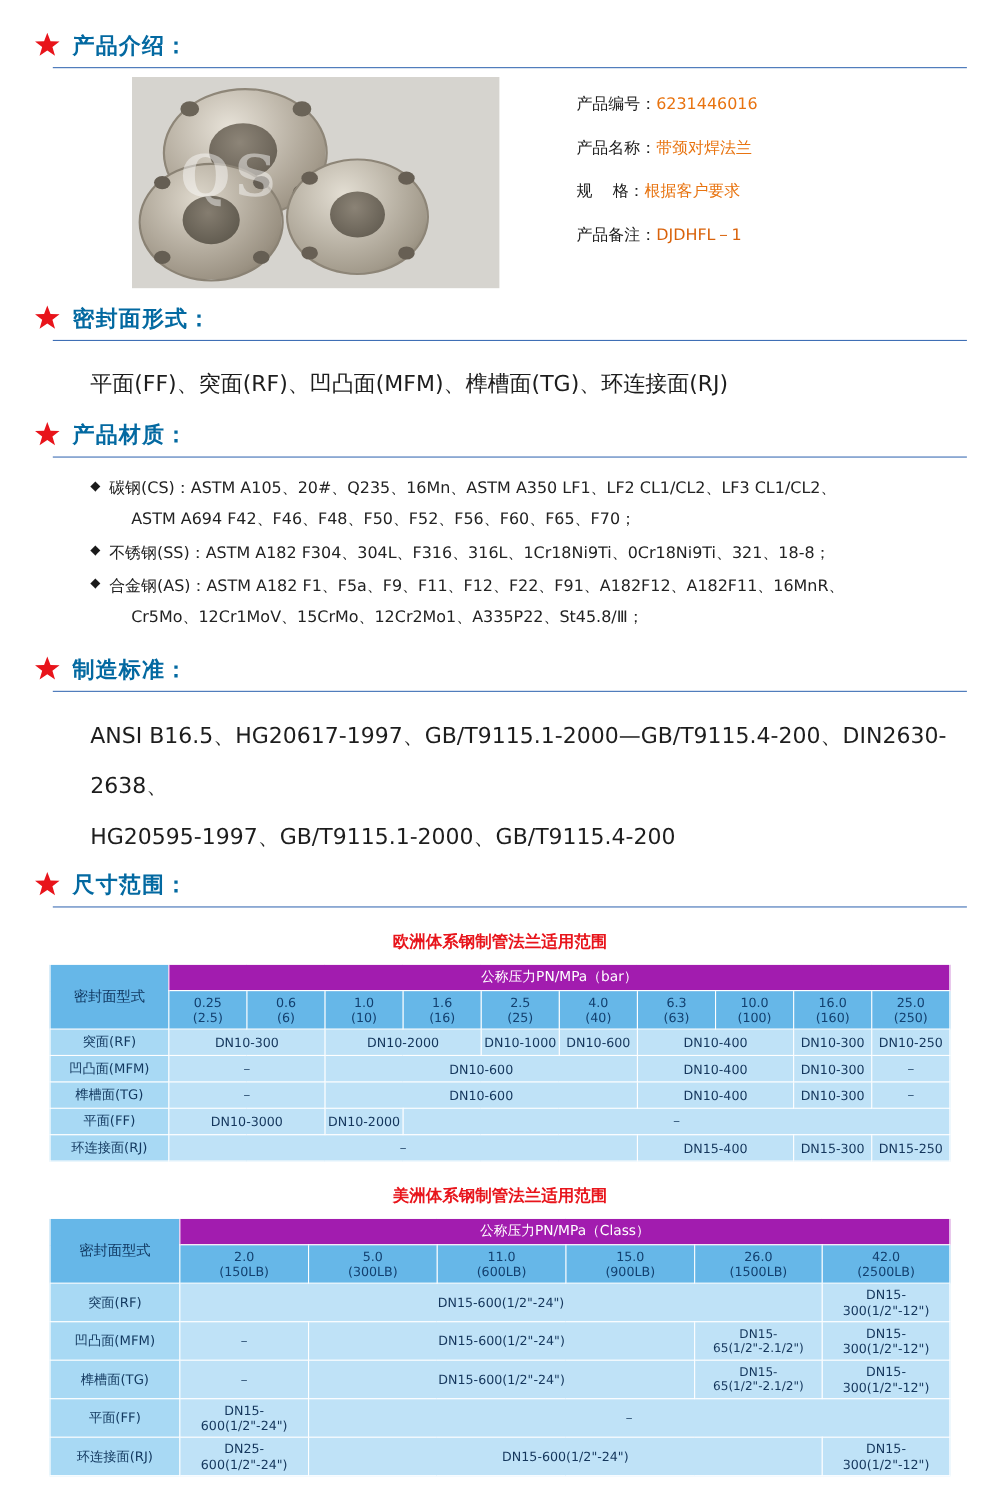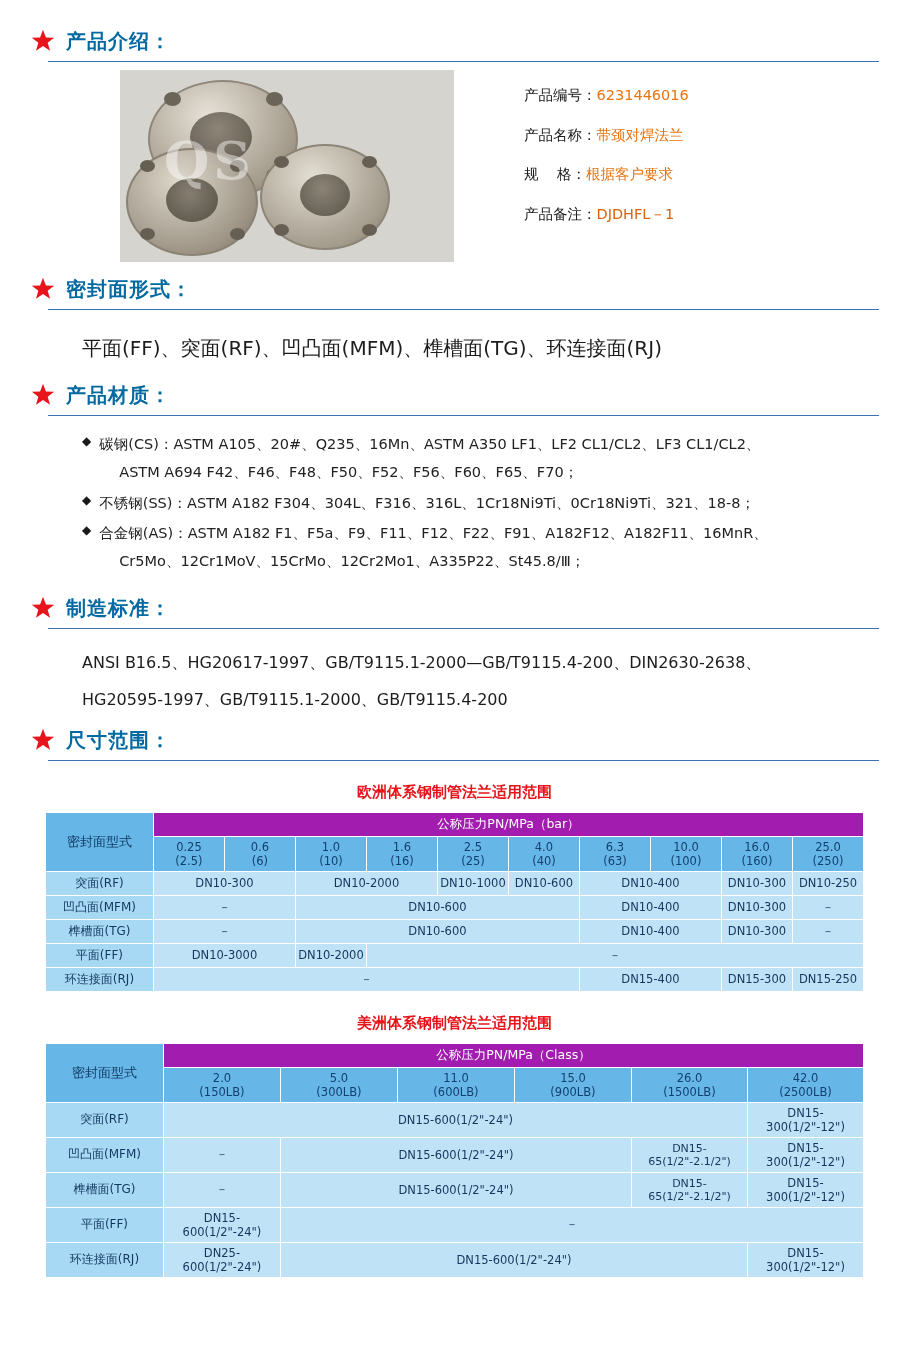--- a/index.html
+++ b/index.html
@@ -100,21 +100,21 @@
     margin-right: 8px;
     font-size: 12px;
     line-height: 1.9;
     flex: 0 0 auto;
   }
   .bullet-body { flex: 1 1 auto; }
   .bullet-line2 { margin-left: 20px; }
 
   .std-text {
     margin: 16px 0 0 52px;
-    font-size: 16px;
+    font-size: 20px;
     line-height: 2.3;
     color: #1d1d1d;
   }
 
   
   .table-title {
     text-align: center;
     color: #e8141b;
     font-weight: bold;
     font-size: 15px;

